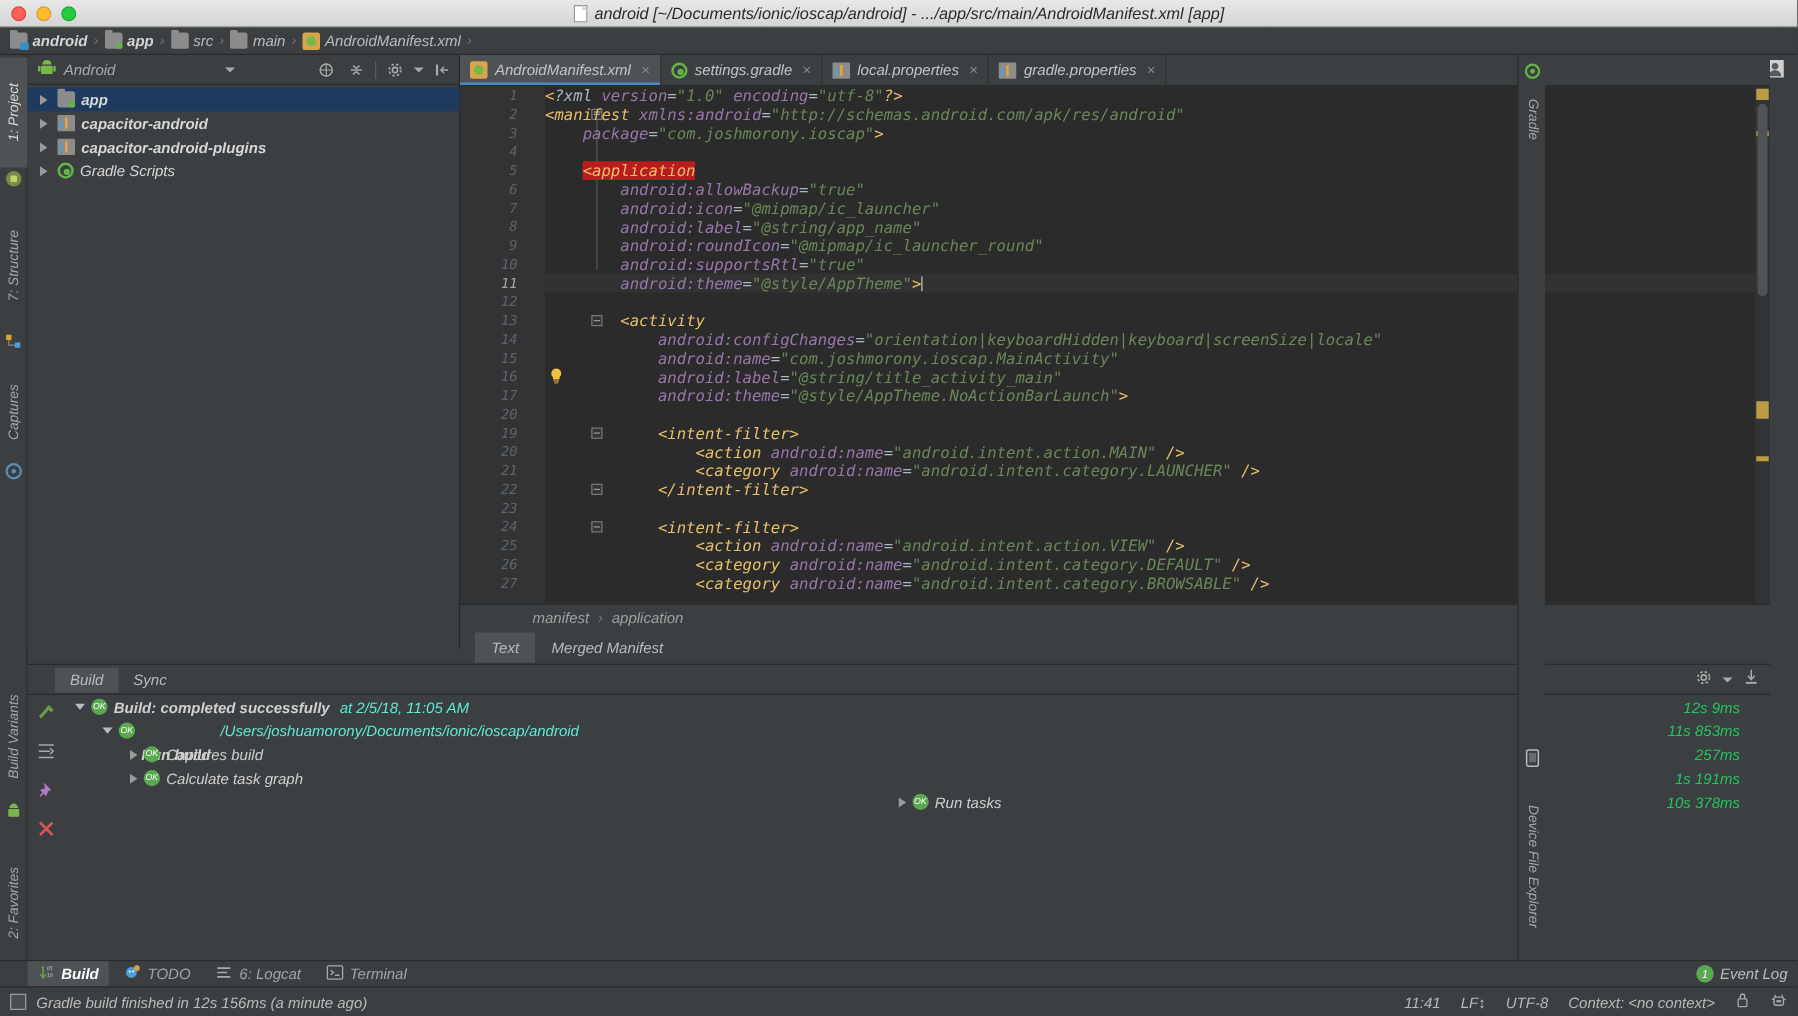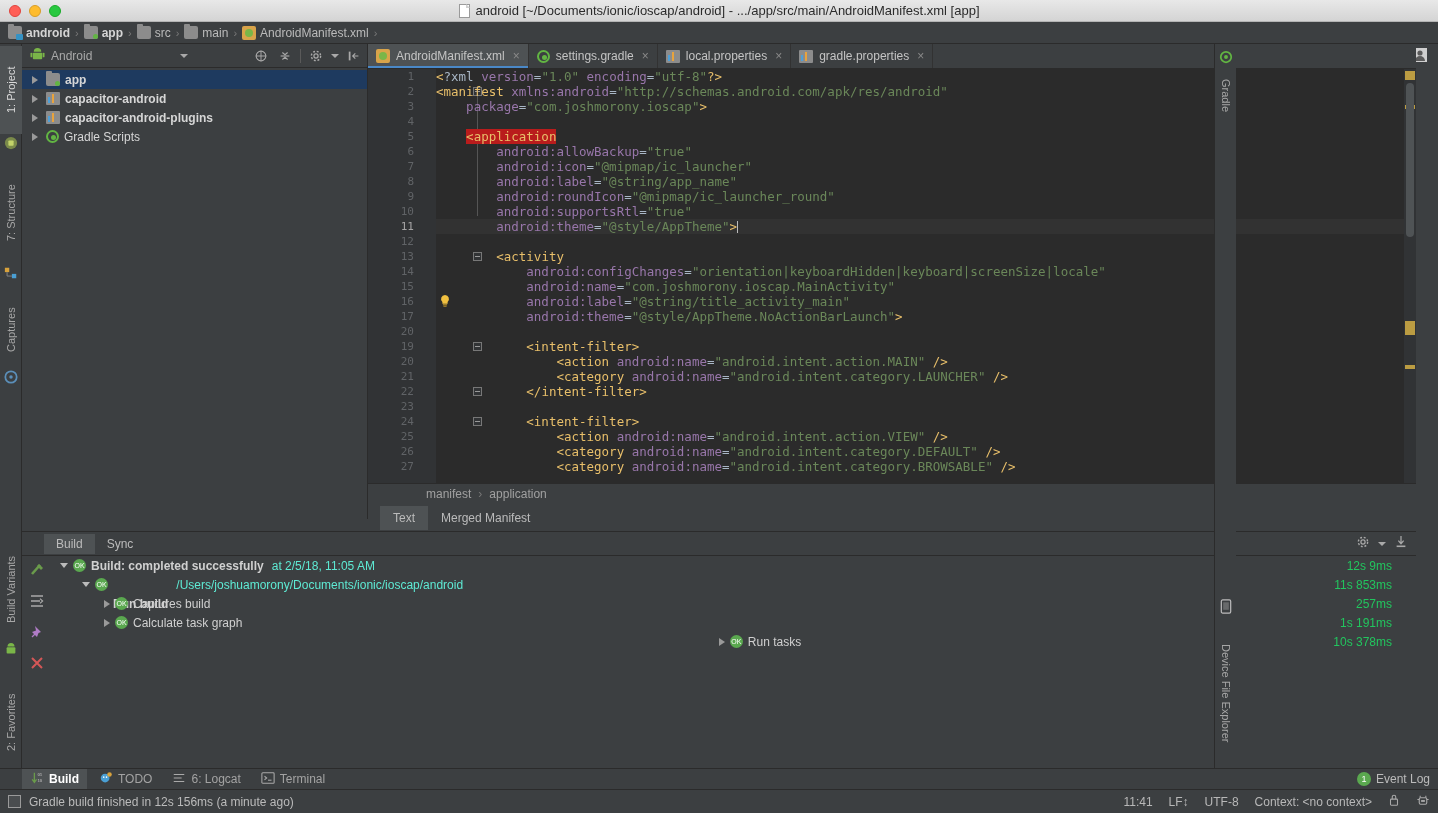--- a/index.html
+++ b/index.html
@@ -6,21 +6,21 @@
   html, body { margin:0; padding:0; }
   body {
     width:1438px; height:813px;
     font-family:"Liberation Sans", sans-serif;
     font-size:12px;
     background:#3c3f41;
     color:#bbbbbb;
     overflow:hidden;
     -webkit-font-smoothing:antialiased;
   }
-  #app { position:relative; width:1236px; height:813px; }
+  #app { position:relative; width:1236px; height:813px;font-style:italic; }
 
   
   .titlebar{
     position:absolute; left:0; top:0; width:1438px; height:22px;
     background:linear-gradient(#e8e8e8,#d4d4d4);
     border-bottom:1px solid #b4b4b4;
     display:flex; align-items:center;
   }
   .traffic{ display:flex; gap:8px; padding-left:9px; }
   .dot{ width:12px; height:12px; border-radius:50%; }

